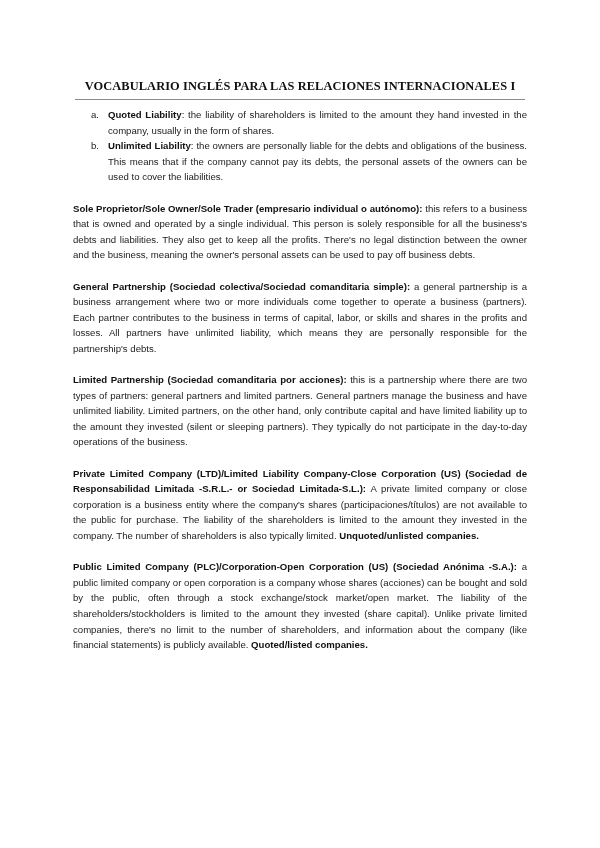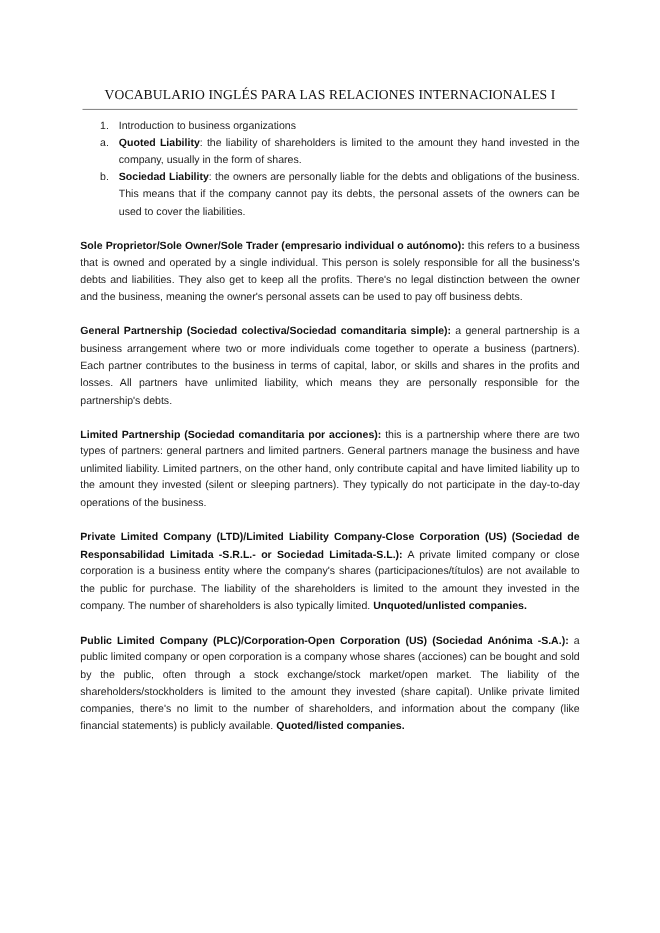--- a/index.html
+++ b/index.html
@@ -3,21 +3,21 @@
 <meta charset="utf-8">
 <style>
   html, body { margin: 0; padding: 0; background: #ffffff; }
   body { width: 600px; height: 848px; position: relative; overflow: hidden; }
   .page {
     position: absolute; left: 73px; top: 70px; width: 454px;
     font-family: "Liberation Sans", sans-serif; font-size: 9.6px; line-height: 15.6px;
     color: #222222;
   }
   .title {
-    font-family: "Liberation Serif", serif; font-weight: normal; font-size: 12.4px;
+    font-family: "Liberation Serif", serif; font-weight: bold; font-size: 12.4px;
     text-align: center; color: #111; letter-spacing: 0.1px; margin: 0; line-height: 16px;
     position: absolute; left: 0; width: 454px; top: 8px;
   }
   .rule {
     position: absolute; left: 2px; width: 450px; top: 29px; height: 0;
     border-top: 1px solid #8a8a8a;
   }
   .content { position: absolute; left: 0; top: 37px; width: 454px; }
   p { margin: 0; text-align: justify; }
   .b { font-weight: bold; color: #111; }
@@ -29,32 +29,29 @@
   .gap { height: 15.6px; }
 </style>
 </head>
 <body>
 
 <div class="page">
   <h1 class="title">VOCABULARIO INGLÉS PARA LAS RELACIONES INTERNACIONALES I</h1>
   <div class="rule"></div>
 
   <div class="content">
-    <div class="num-item">
-      <span class="n">1.</span><span>Introduction to business organizations</span>
-    </div>
 
 
     <div class="sub">
       <span class="m">a.</span>
       <p><span class="b">Quoted Liability</span><span>: the liability of shareholders is limited to the amount they hand invested in the company, usually in the form of shares.</span></p>
     </div>
     <div class="sub">
       <span class="m">b.</span>
-      <p><span class="b">Sociedad Liability</span><span>: the owners are personally liable for the debts and obligations of the business. This means that if the company cannot pay its debts, the personal assets of the owners can be used to cover the liabilities.</span></p>
+      <p><span class="b">Unlimited Liability</span><span>: the owners are personally liable for the debts and obligations of the business. This means that if the company cannot pay its debts, the personal assets of the owners can be used to cover the liabilities.</span></p>
     </div>
 
     <div class="gap"></div>
     <p><span class="b">Sole Proprietor/Sole Owner/Sole Trader (empresario individual o autónomo):</span><span> this refers to a business that is owned and operated by a single individual. This person is solely responsible for all the business's debts and liabilities. They also get to keep all the profits. There's no legal distinction between the owner and the business, meaning the owner's personal assets can be used to pay off business debts.</span></p>
 
     <div class="gap"></div>
     <p><span class="b">General Partnership (Sociedad colectiva/Sociedad comanditaria simple):</span><span> a general partnership is a business arrangement where two or more individuals come together to operate a business (partners). Each partner contributes to the business in terms of capital, labor, or skills and shares in the profits and losses. All partners have unlimited liability, which means they are personally responsible for the partnership's debts.</span></p>
 
     <div class="gap"></div>
     <p><span class="b">Limited Partnership (Sociedad comanditaria por acciones):</span><span> this is a partnership where there are two types of partners: general partners and limited partners. General partners manage the business and have unlimited liability. Limited partners, on the other hand, only contribute capital and have limited liability up to the amount they invested (silent or sleeping partners). They typically do not participate in the day-to-day operations of the business.</span></p>

